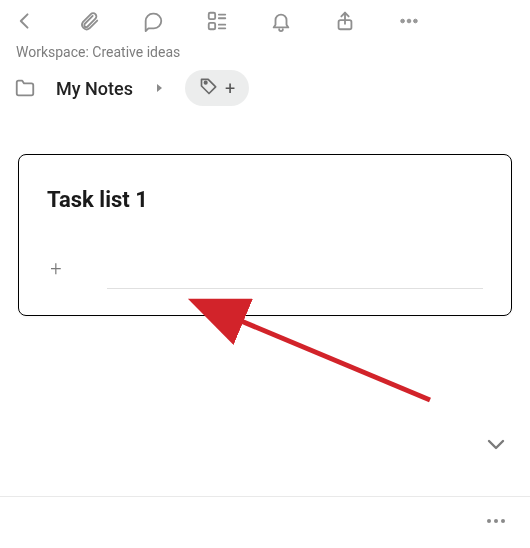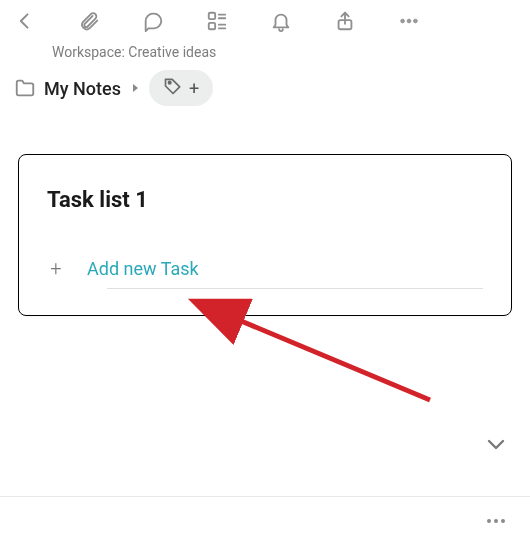--- a/index.html
+++ b/index.html
@@ -25,26 +25,25 @@
       align-items: center;
       justify-content: center;
       cursor: pointer;
       color: #9a9a9a;
     }
     .toolbar .icon-btn svg { stroke: #8f8f8f; }
     .workspace-line {
       font-size: 14px;
       color: #7d7d7d;
       padding: 6px 16px 6px 16px;
-      margin-left: 36px;
     }
     .breadcrumb-row {
       display: flex;
       align-items: center;
-      gap: 8px;
+      gap: 20px;
       padding: 4px 14px 18px 14px;
     }
     .folder-icon { color: #808080; display:flex; align-items:center;}
     .note-title {
       font-size: 18px;
       font-weight: 500;
       color: #222;
     }
     .bc-chevron { color: #888; display:flex; align-items:center;}
     .tag-pill {
@@ -194,21 +193,20 @@
         </svg>
     </span>
     <span style="font-size:18px;color:#555;">+</span>
   </span>
 </div>
 
 <div class="card">
   <div class="card-title">Task list 1</div>
   <div class="add-task-row">
     <span class="plus">+</span>
-    <span class="label">Add new Task</span>
   </div>
   <div class="add-task-underline"></div>
 </div>
 
 <div class="down-arrow">
   <svg width="24" height="24" viewBox="0 0 24 24" fill="none" stroke="#7a7a7a" stroke-width="2.4" stroke-linecap="round" stroke-linejoin="round">
       <polyline points="5 9 12 16 19 9"></polyline>
     </svg>
 </div>
 

